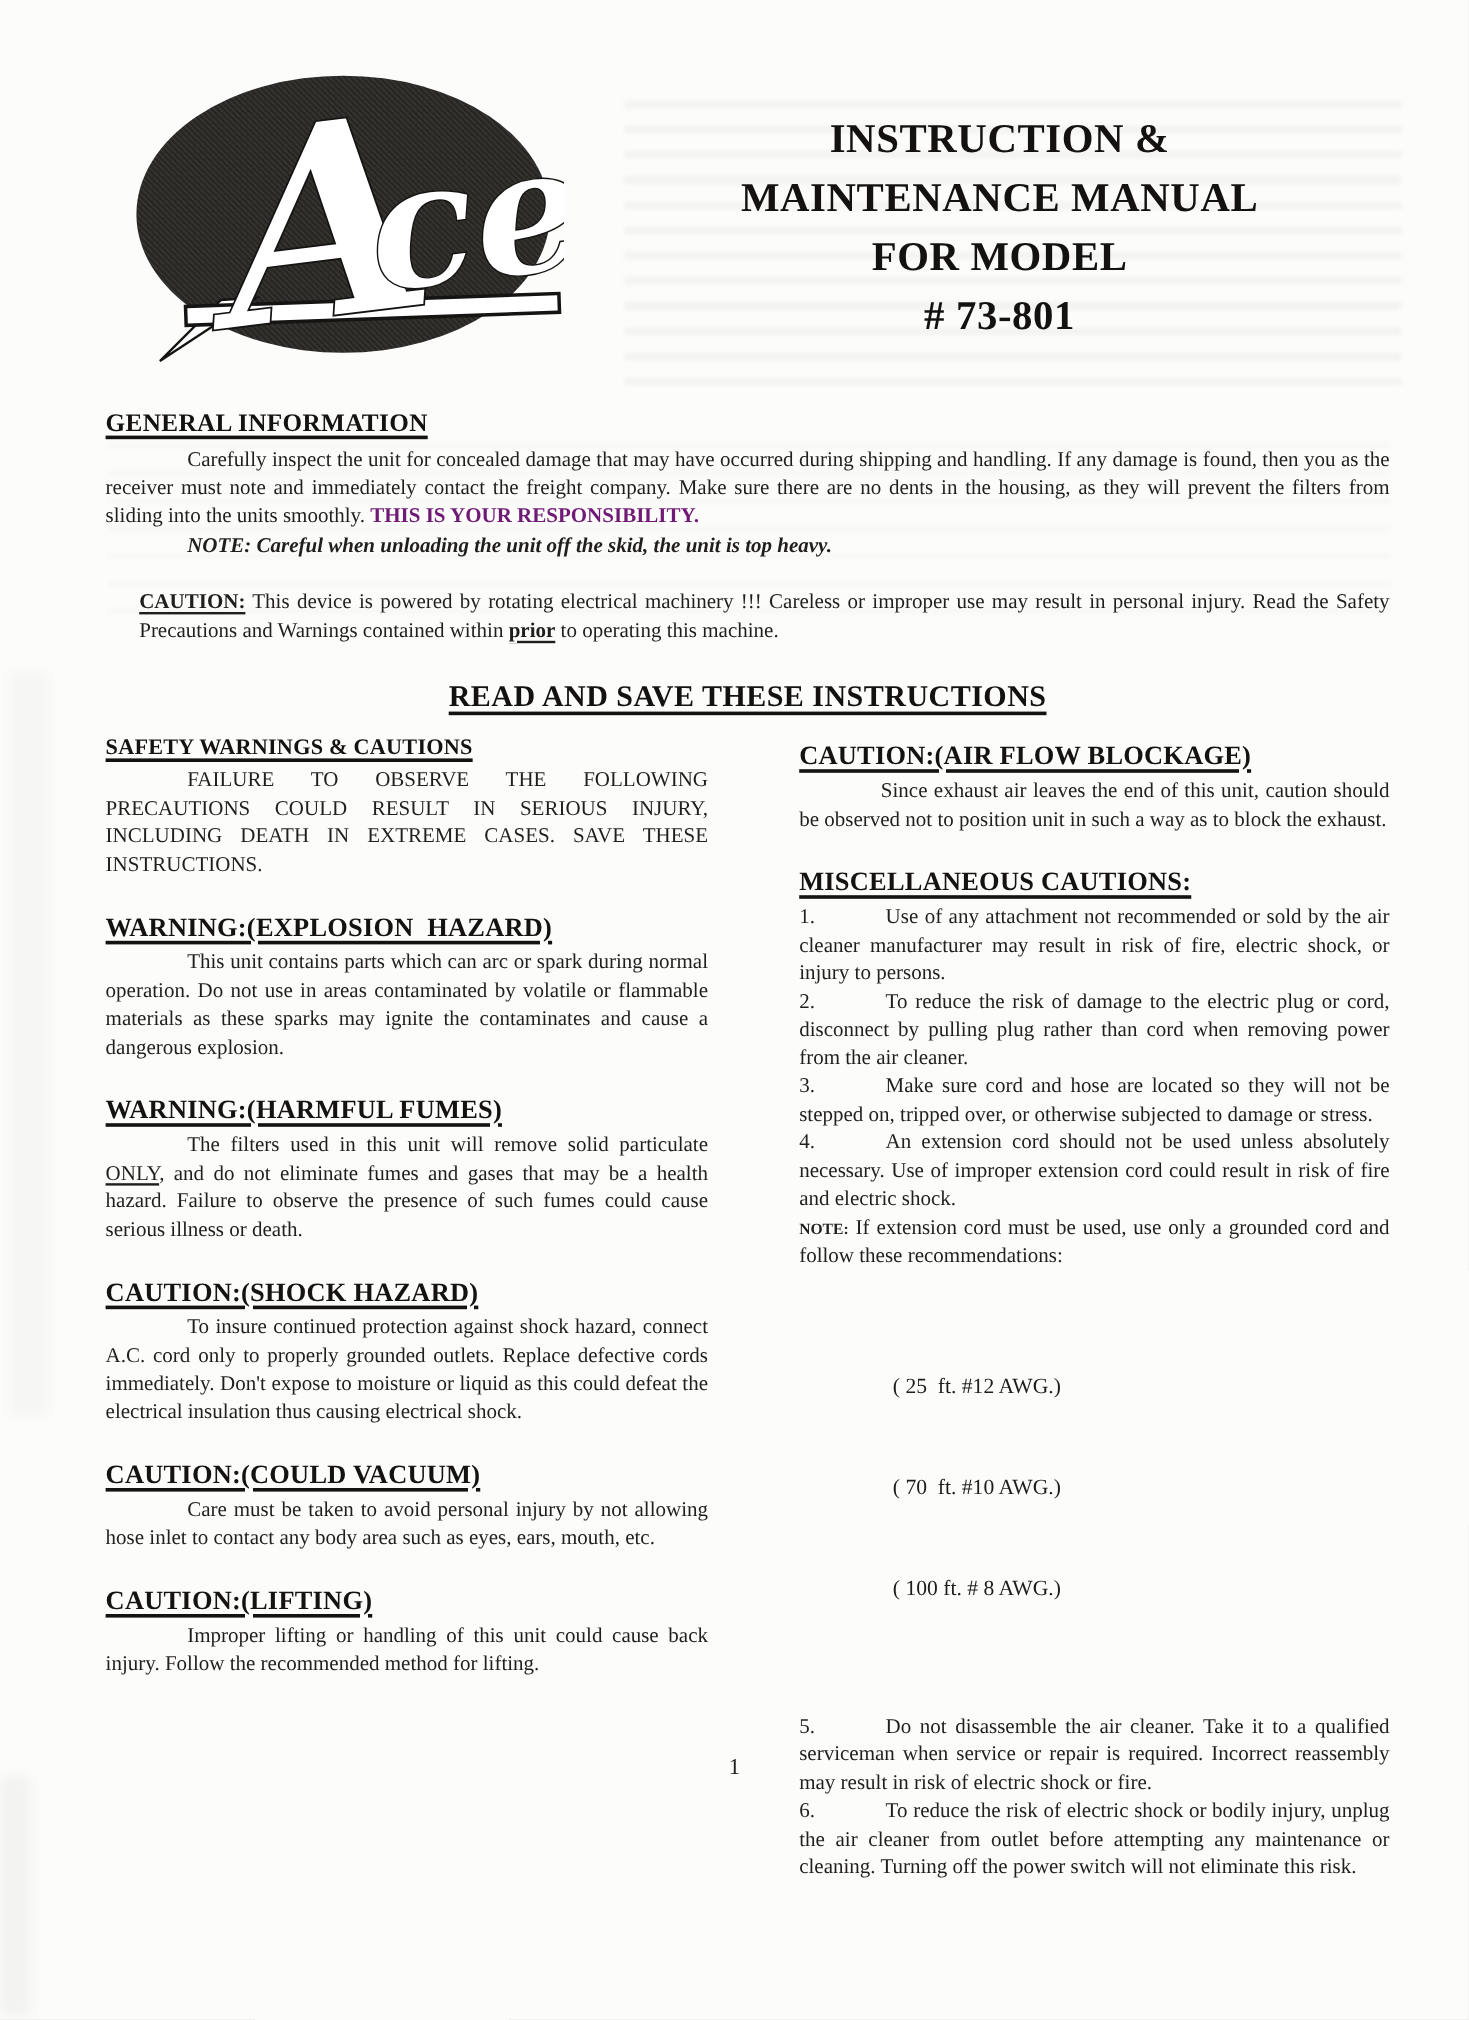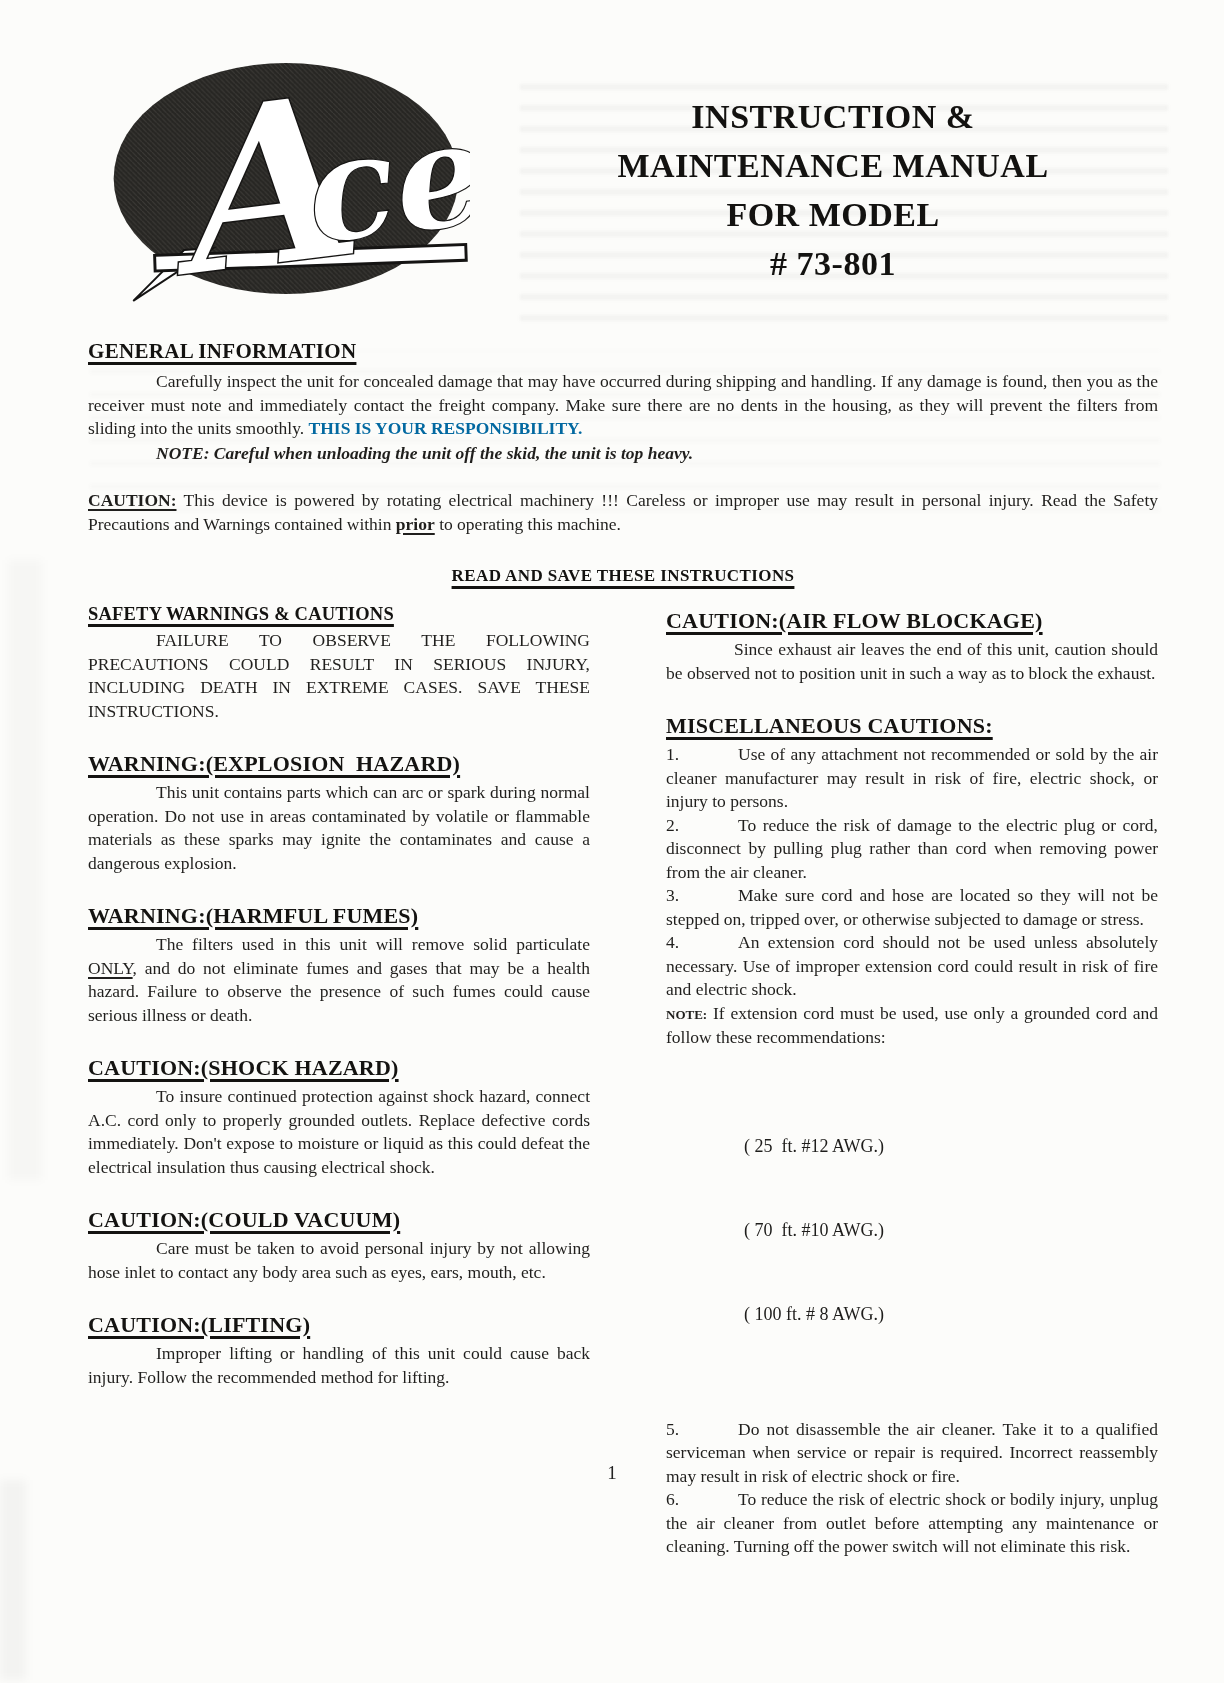--- a/index.html
+++ b/index.html
@@ -35,36 +35,36 @@
 
   
   h1,h2,h3,p { margin:0; }
   .u { text-decoration:underline; text-decoration-thickness:2px; text-underline-offset:3px; }
   .h-general {
     font-size:21px; font-weight:bold; letter-spacing:0.3px; color:#141311;
     text-decoration:underline; text-decoration-thickness:2.5px; text-underline-offset:4px;
   }
   .main-heading-wrap { text-align:center; margin-top:30px; }
   .main-heading {
-    display:inline-block; font-size:17px; font-weight:bold; letter-spacing:0.4px; color:#131210;
+    display:inline-block; font-size:25px; font-weight:bold; letter-spacing:0.4px; color:#131210;
     text-decoration:underline; text-decoration-thickness:3px; text-underline-offset:5px;
   }
   .sec-heading {
     font-size:22px; font-weight:bold; color:#141311; margin:28px 0 4px;
     text-decoration:underline; text-decoration-thickness:2.5px; text-underline-offset:4px;
     white-space:pre-wrap; letter-spacing:0.2px;
   }
   .sec-heading.small { font-size:18.5px; margin-top:14px; }
 
   
   .body { font-size:17.5px; line-height:23.5px; text-align:justify; color:#201f1d; }
   .indent { text-indent:68px; }
   .note-line { font-weight:bold; margin-left:68px; margin-top:1px; text-align:left;font-style:italic; }
-  .caution-intro { margin-top:24px; }
-  .gen-para b { color:#0369a1; }
+  .caution-intro { margin-top:24px;margin-left:28px; }
+  .gen-para b { color:#701a75; }
 
   
   .columns { display:grid; grid-template-columns:502px 1fr; column-gap:76px; margin-top:4px; }
   .num { display:inline-block; width:72px; }
   .note-big { font-size:13px; font-weight:bold; }
   .awg { margin:26px 0 34px 78px; font-size:18px; line-height:28px; white-space:pre; text-align:left; }
 
   .page-number { position:absolute; top:1462px; left:0; width:100%; text-align:center; font-size:19px; color:#222; }
 </style>
 </head>

